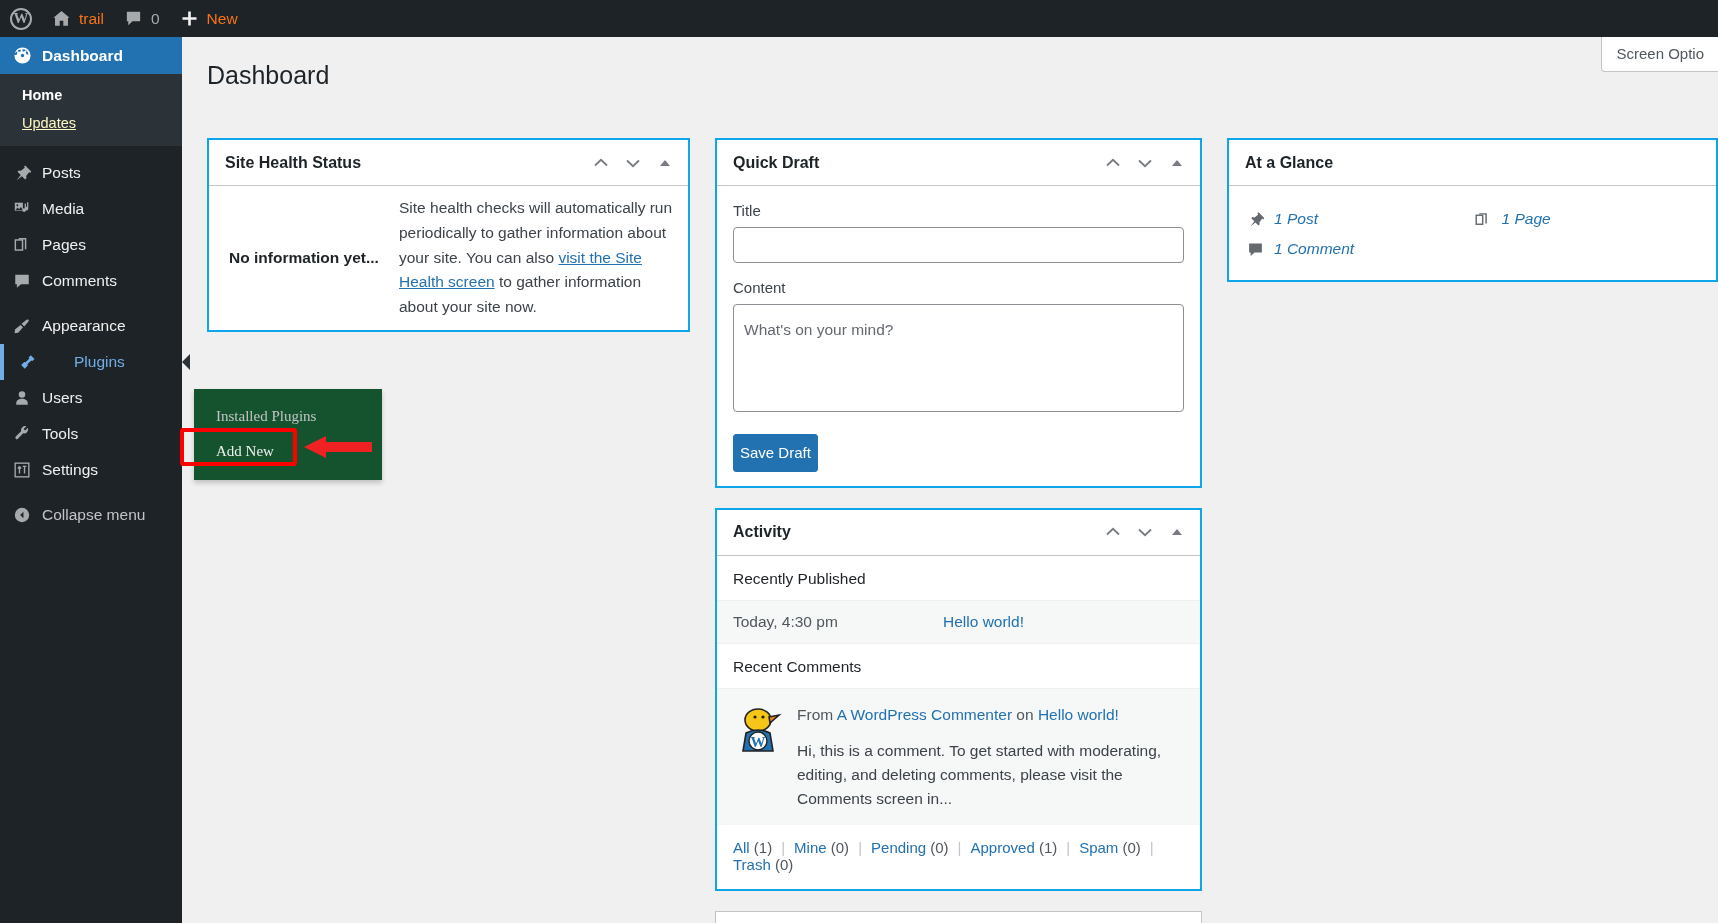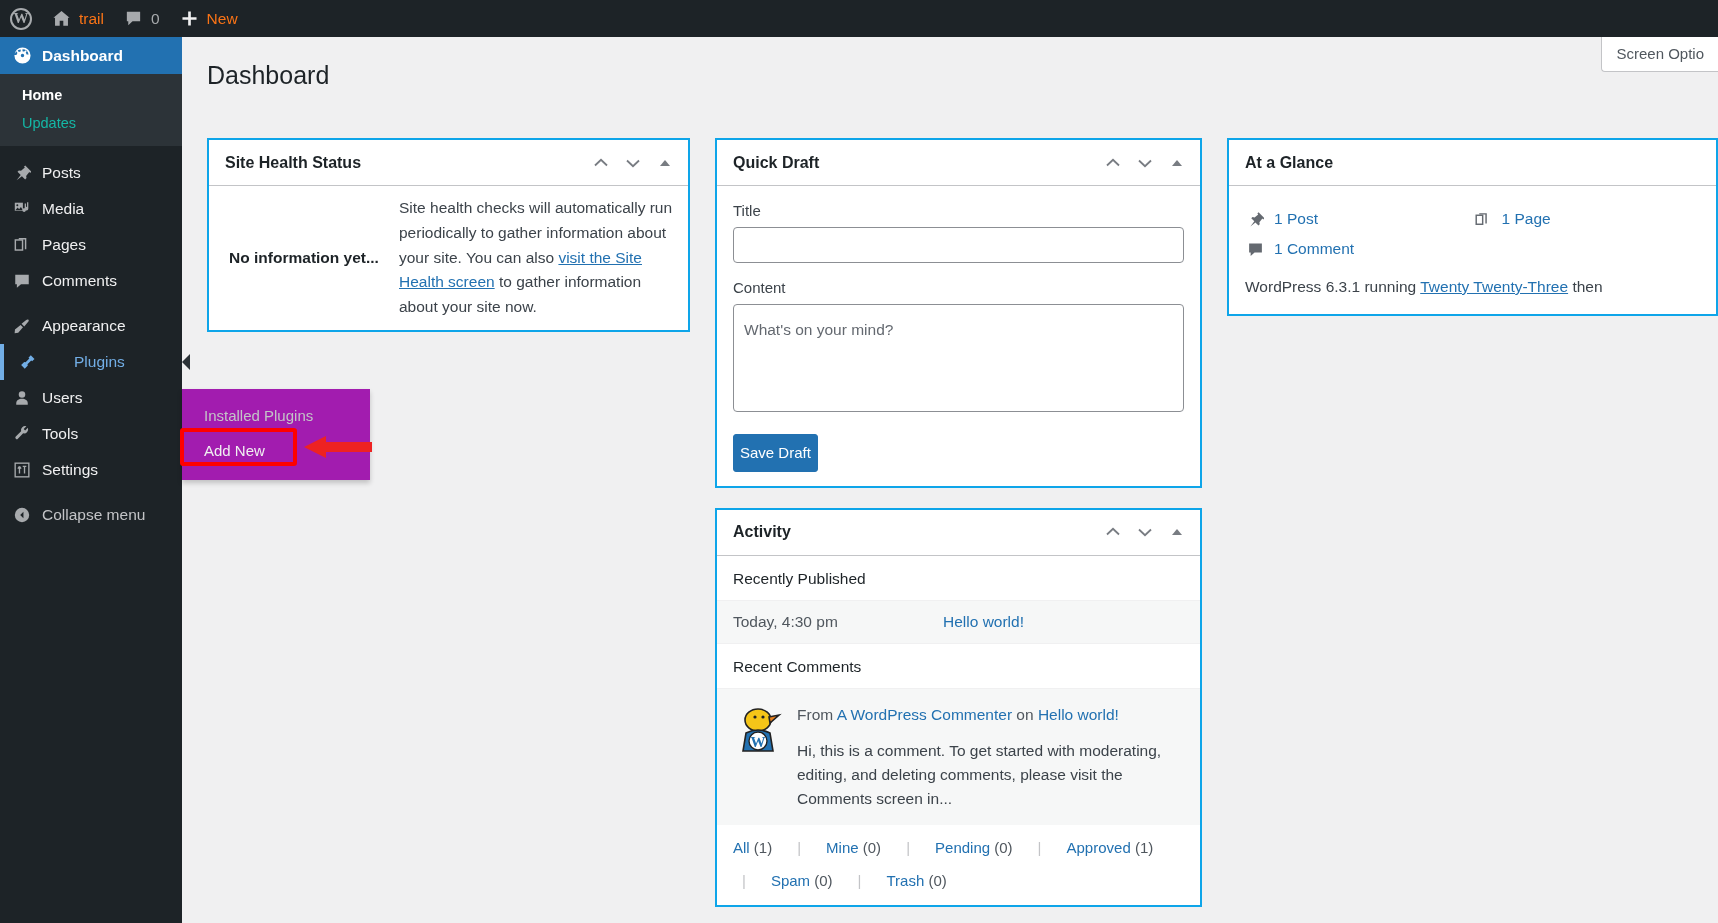--- a/index.html
+++ b/index.html
@@ -86,32 +86,33 @@
   }
   .submenu-open .sub-item {
     padding: 6px 0 6px 22px;
     font-size: 14.5px;
     color: #f0f0f1;
     cursor: pointer;
   }
   .submenu-open .sub-item.current {
     font-weight: 600; color: #fff;
   }
-  .submenu-open .sub-item.dim { color: #14b8a6; }
+  .submenu-open .sub-item.dim { color: #fef9c3; text-decoration: underline; }
   .menu-gap { height: 9px; }
 
   
   #plugins-flyout {
     position: absolute;
-    left: 182px; top: 389px;
+    left: 194px; top: 389px;
     width: 188px;
-    background: #a21caf;
+    background: #14532d;
     z-index: 55;
     padding: 10px 0 12px 0;
     box-shadow: 0 3px 5px rgba(0,0,0,.2);
+    font-family: Liberation Serif, serif;
   }
   #plugins-flyout .fly-item {
     padding: 6px 0 6px 22px;
     font-size: 15px;
     color: #c3c4c7;
     cursor: pointer;
     line-height: 1.5;
   }
   #plugins-flyout .fly-item.highlighted {
     color: #f0f0f1;
@@ -303,33 +304,34 @@
     width: 50px; height: 50px;
     flex: 0 0 50px;
     border-radius: 2px;
     overflow: hidden;
   }
   .comment-body { font-size: 15.5px; line-height: 1.55; color: #3c434a; }
   .comment-meta { color: #50575e; margin-bottom: 12px; }
   .subsubsub {
     display: flex;
     align-items: center;
-    gap: 16px;
+    gap: 0;
     padding: 14px 16px 16px 16px;
     font-size: 15px;
     flex-wrap: wrap;
   }
   .subsubsub .sep { color: #c3c4c7; margin: 0 9px; }
   .subsubsub .cnt { color: #50575e; }
 
   
   .glance-items {
     display: flex;
     flex-wrap: wrap;
     padding: 4px 0 2px 0;
+    font-style: italic;
   }
   .glance-item {
     width: 50%;
     display: flex;
     align-items: center;
     gap: 9px;
     padding: 6px 0;
     font-size: 15.5px;
   }
   .glance-icon { color: #646970; display: flex; width: 20px; justify-content: center; }
@@ -679,21 +681,18 @@
             </a>
             <a class="glance-item wplink-plain">
               <span class="glance-icon">
                 <svg width="17" height="17" viewBox="0 0 20 20" fill="currentColor">
                   <path d="M2.5 3h15v10.5h-8.6l-4.6 4.1v-4.1H2.5z"></path>
                 </svg>
               </span>
               <span>1 Comment</span>
             </a>
           </div>
-          <div class="versions">
-            <span>WordPress 6.3.1 running </span><a class="wplink">Twenty Twenty-Three</a><span> then</span>
-          </div>
         </div>
       </div>
     </div>
 
   </div>
 </div>
 
 </body></html>

